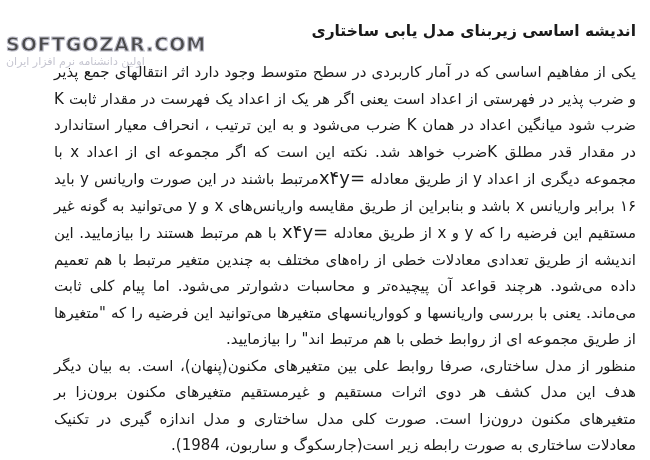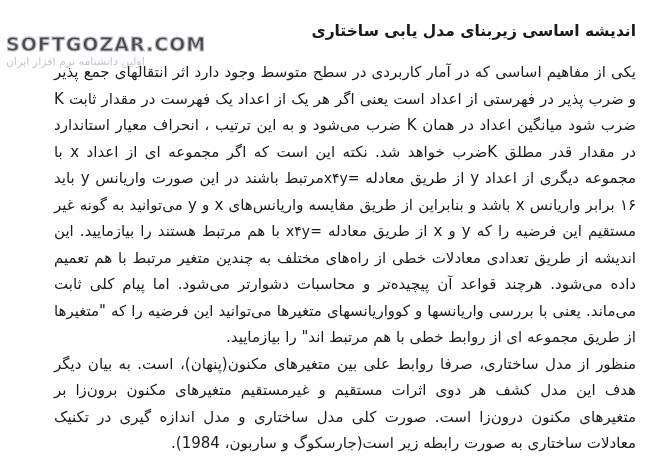--- a/index.html
+++ b/index.html
@@ -63,21 +63,21 @@
   }
   .para {
     margin: 0;
     font-size: 15px;
     line-height: 26.5px;
     text-align: justify;
   }
   .eq {
     direction: ltr;
     unicode-bidi: bidi-override;
-    font-size: 14px;
+    font-size: 18px;
   }
 </style>
 </head>
 <body>
 
 <div class="page">
 
   <div class="watermark">
     <div class="wm-logo">SOFTGOZAR.COM</div>
     <div class="wm-tagline">اولین دانشنامه نرم افزار ایران</div>

